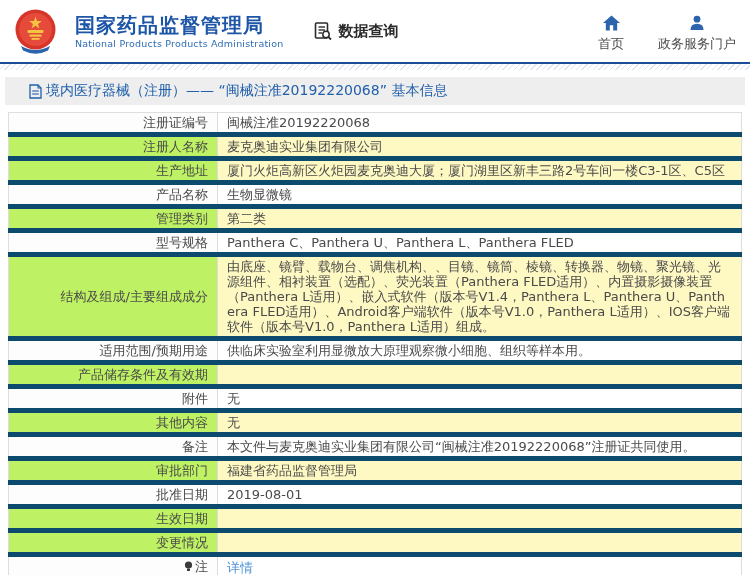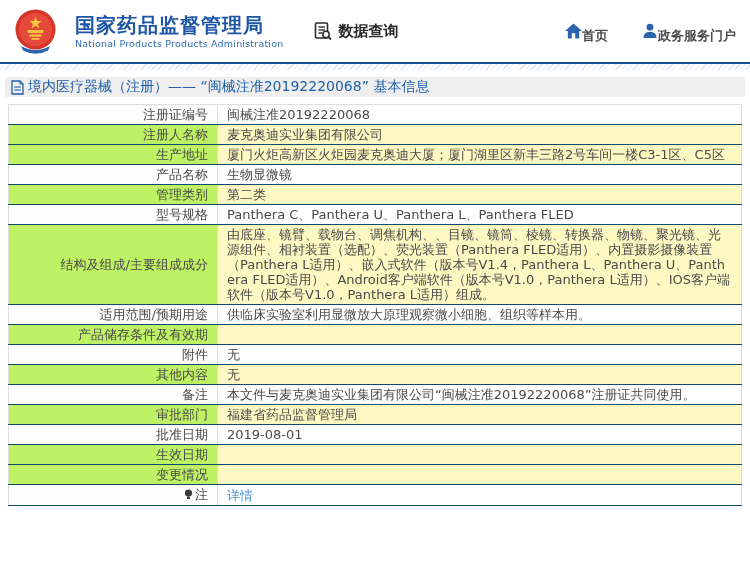--- a/index.html
+++ b/index.html
@@ -44,24 +44,24 @@
   .data-query-label {
     font-size: 15px;
     font-weight: bold;
     color: #2b2b2b;
     margin-left: 5px;
   }
   .header-spacer { flex: 1 1 auto; }
   .top-nav { display: flex; align-items: flex-start; gap: 34px; padding-top: 6px; }
   .nav-item {
     display: flex;
-    align-items: flex-start;
+    flex-direction: column;
+    align-items: center;
     text-decoration: none;
     cursor: pointer;
-    font-weight: bold;
   }
   .nav-item .nav-label {
     font-size: 13px;
     color: #4a4a4a;
     margin-top: 4px;
     white-space: nowrap;
   }
 
   
   .blue-line { height: 2px; background: #1a4e96; }
@@ -70,43 +70,43 @@
     background: repeating-linear-gradient(
       135deg,
       #ffffff 0px, #ffffff 3px,
       #dbe4f0 3px, #dbe4f0 4px
     );
   }
 
   
   .title-bar {
     margin: 7px 5px 0 5px;
-    height: 20px;
+    height: 28px;
     background: #eeeeee;
     display: flex;
     align-items: center;
-    padding-left: 4px;
+    padding-left: 22px;
   }
   .title-doc-icon { margin: 0 4px 0 2px; flex: 0 0 auto; }
   .page-title {
     font-size: 14px;
     color: #2160ab;
     white-space: nowrap;
   }
 
   
   .info-table-wrap { margin: 7px 8px 6px 8px; }
   table.info-table {
     width: 100%;
     border-collapse: collapse;
     border: 1px solid #dedede;
     table-layout: fixed;
   }
   table.info-table th, table.info-table td {
-    border-bottom: 1px solid #0c4a6e;
+    border-bottom: 5px solid #0c4a6e;
     font-size: 13px;
     font-weight: normal;
     line-height: 15px;
     padding: 2px 9px;
     vertical-align: middle;
   }
   th.label-cell {
     width: 209px;
     text-align: right;
     color: #4a4a4a;

